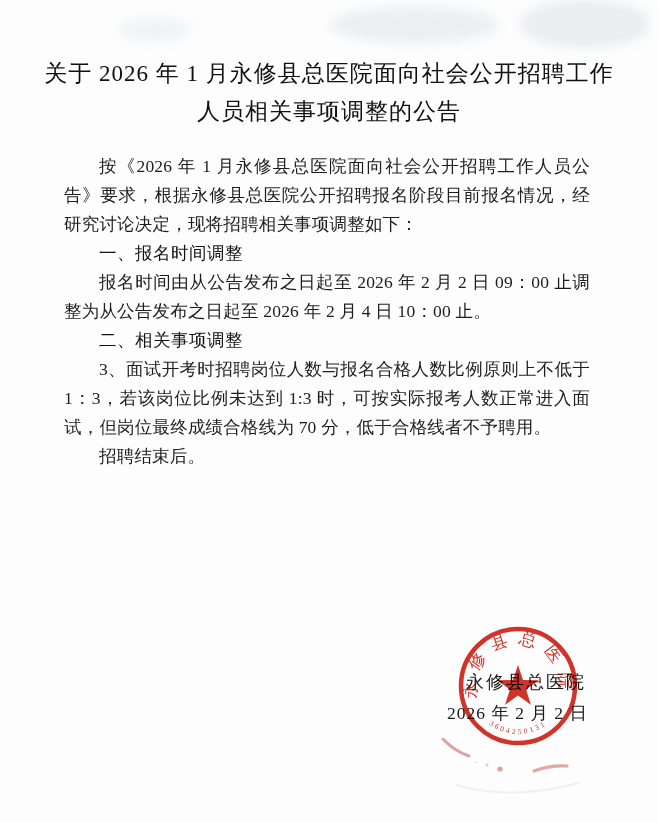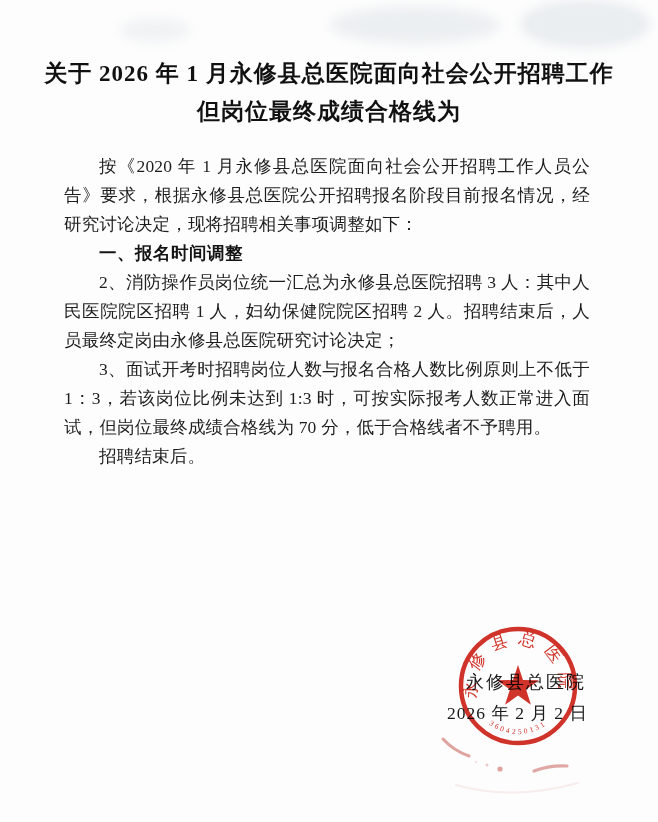--- a/index.html
+++ b/index.html
@@ -14,32 +14,32 @@
   }
   
   .smudge { position:absolute; border-radius:50%; filter:blur(6px); pointer-events:none; }
   .smudge.s1 { left:330px; top:6px;  width:170px; height:38px; background:rgba(198,208,216,0.30); }
   .smudge.s2 { left:520px; top:0px;  width:130px; height:48px; background:rgba(198,208,216,0.35); }
   .smudge.s3 { left:120px; top:18px; width:70px;  height:24px; background:rgba(205,212,220,0.25); }
 
   .title {
     position:absolute; left:34px; right:34px; top:55px;
     text-align:center;
-    font-size:23px; font-weight:bold; line-height:38px;
+    font-size:23px; font-weight:normal; line-height:38px;
     letter-spacing:1px; color:#111;
   }
   .content { position:absolute; left:64px; top:152px; width:526px; }
   .para {
     margin:0;
     font-size:17.5px; line-height:29px;
     text-align:justify; text-indent:2em;
     letter-spacing:0.2px;
   }
   .para.heading {
-    font-weight:bold;
+    font-weight:normal;
     font-family:"Liberation Sans","DejaVu Sans",sans-serif;
     letter-spacing:0.5px;
     color:#141414;
   }
 
   .sig-org  { position:absolute; left:466px; top:670px; font-size:18px;   letter-spacing:2px; color:#1a1a1a; z-index:2; white-space:nowrap; }
   .sig-date { position:absolute; left:447px; top:701px; font-size:17.5px; letter-spacing:1px; color:#1a1a1a; z-index:2; white-space:nowrap; }
 
   .seal {
     position:absolute; left:443px; top:611px;
@@ -60,27 +60,28 @@
 <body>
 
 <div class="page">
 
   <div class="smudge s1"></div>
   <div class="smudge s2"></div>
   <div class="smudge s3"></div>
 
   <div class="title">
     <div>关于 2026 年 1 月永修县总医院面向社会公开招聘工作</div>
-    <div>但岗位最终成绩合格线为</div>
+    <div>人员相关事项调整的公告</div>
   </div>
 
   <div class="content">
-    <p class="para">按《2020 年 1 月永修县总医院面向社会公开招聘工作人员公告》要求，根据永修县总医院公开招聘报名阶段目前报名情况，经研究讨论决定，现将招聘相关事项调整如下：</p>
+    <p class="para">按《2026 年 1 月永修县总医院面向社会公开招聘工作人员公告》要求，根据永修县总医院公开招聘报名阶段目前报名情况，经研究讨论决定，现将招聘相关事项调整如下：</p>
     <p class="para heading">一、报名时间调整</p>
-    <p class="para">2、消防操作员岗位统一汇总为永修县总医院招聘 3 人：其中人民医院院区招聘 1 人，妇幼保健院院区招聘 2 人。招聘结束后，人员最终定岗由永修县总医院研究讨论决定；</p>
+    <p class="para">报名时间由从公告发布之日起至 2026 年 2 月 2 日 09：00 止调整为从公告发布之日起至 2026 年 2 月 4 日 10：00 止。</p>
+    <p class="para heading">二、相关事项调整</p>
     <p class="para">3、面试开考时招聘岗位人数与报名合格人数比例原则上不低于 1：3，若该岗位比例未达到 1:3 时，可按实际报考人数正常进入面试，但岗位最终成绩合格线为 70 分，低于合格线者不予聘用。</p>
     <p class="para">招聘结束后。</p>
   </div>
 
   <div class="sig-org">永修县总医院</div>
   <div class="sig-date">2026 年 2 月 2 日</div>
 
   <svg class="seal" viewBox="0 0 150 150" aria-hidden="true">
     <defs>
       <path id="arcTop" d="M 35.5 89.4 A 42 42 0 1 1 114.5 89.4" fill="none"></path>

